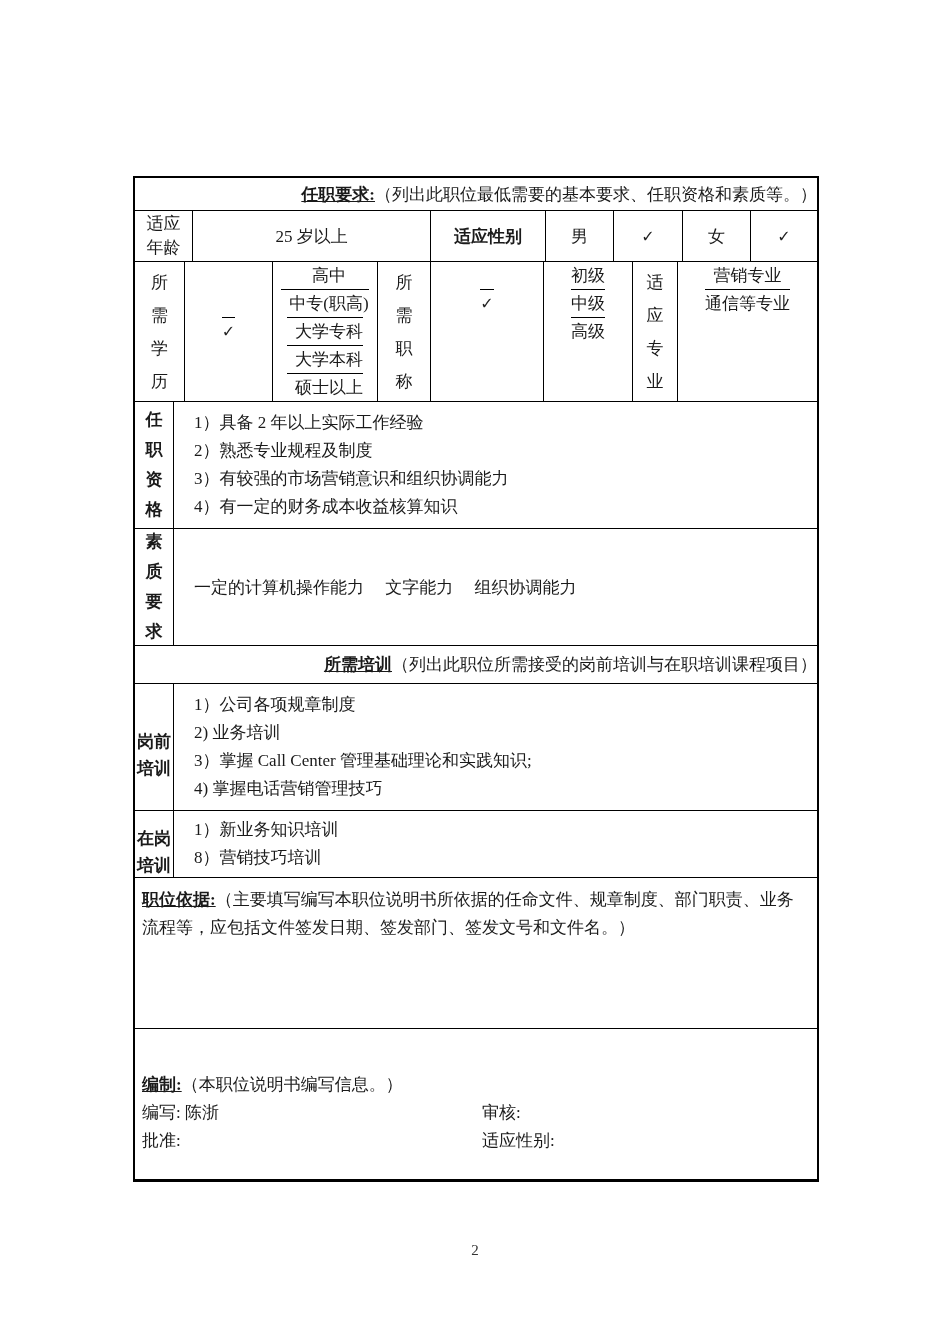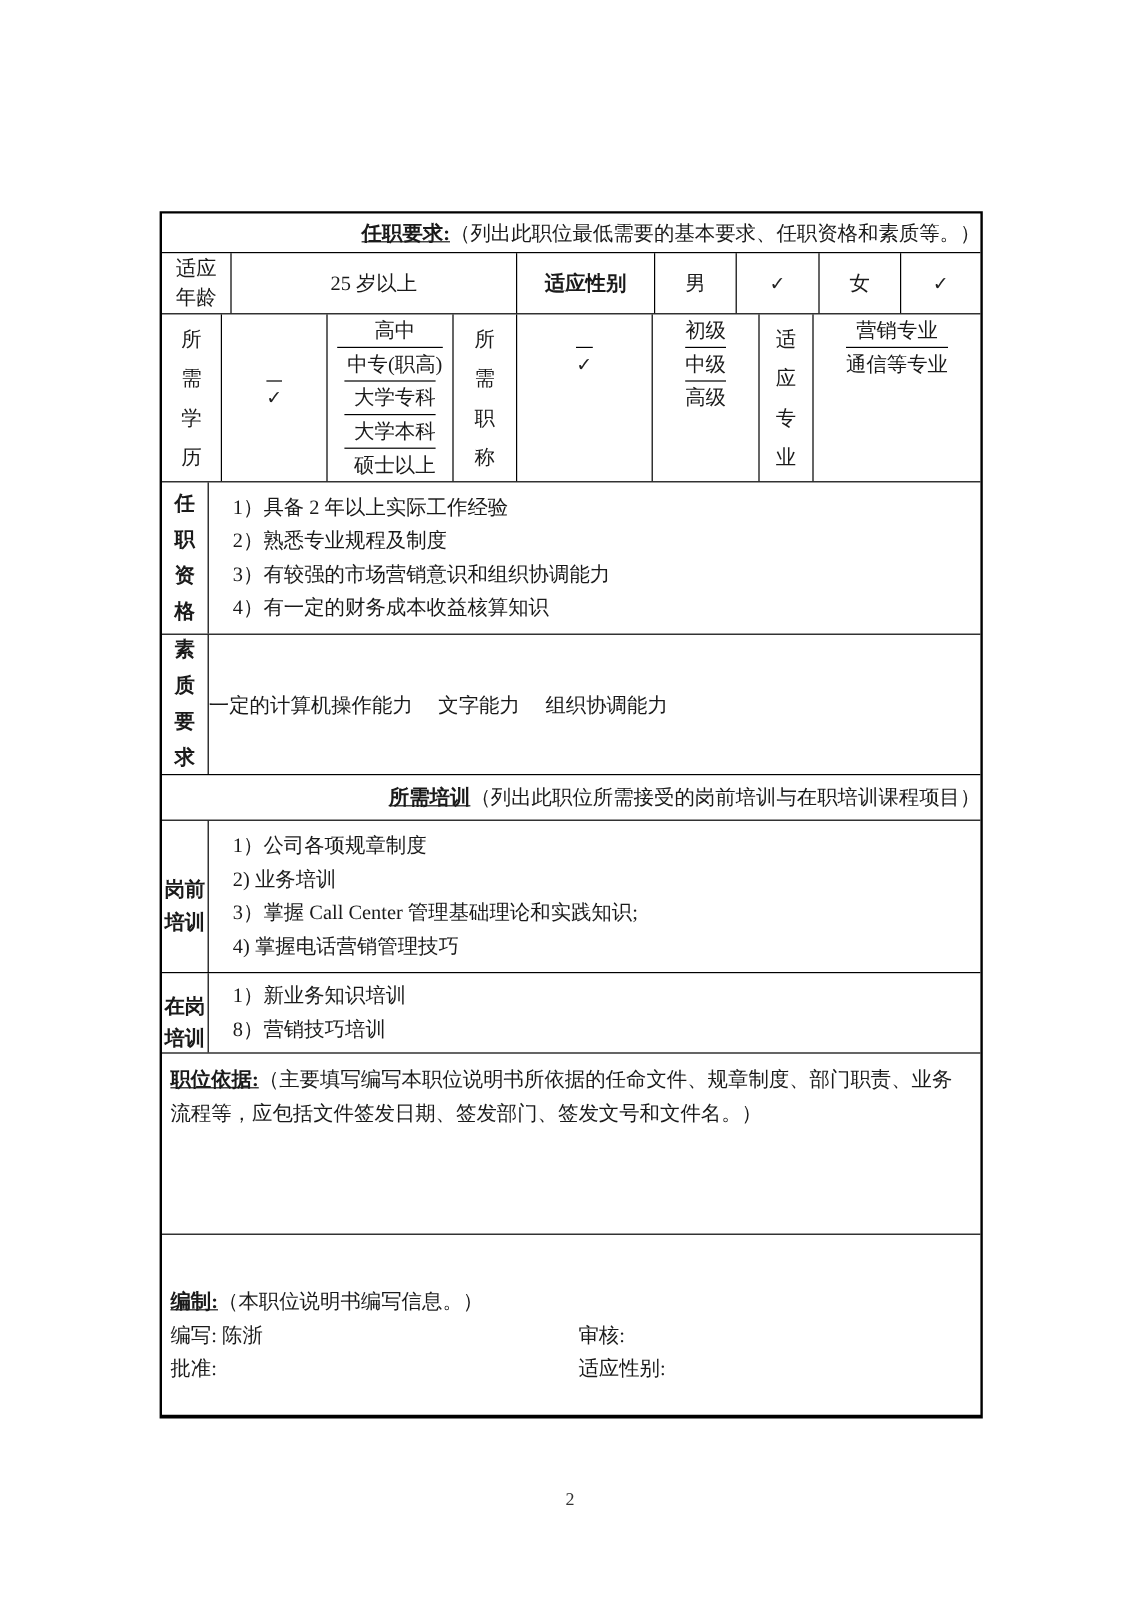--- a/index.html
+++ b/index.html
@@ -51,21 +51,21 @@
   .stack { display:flex; flex-direction:column; padding:0; }
   .stack > div { flex:1; border-top:1px solid #000; display:flex; align-items:center; justify-content:center; }
   .stack > div:first-child { border-top:none; }
   .stack.left > div { justify-content:flex-start; padding-left:8px; }
 
   .check { font-size:16px; color:#222; font-family:"DejaVu Sans",sans-serif; }
 
   .content-col { flex-direction:column; align-items:flex-start; justify-content:center; padding-left:20px; line-height:28px; }
   .content-col > div { white-space:nowrap; }
 
-  .quality-cell { justify-content:flex-start; }
+  .quality-cell { justify-content:flex-start; padding-left:20px; }
 
   .basis-cell {
     display:block; width:100%; padding:8px 12px 0 7px; line-height:28px; text-align:left;
   }
   .compile-cell { display:block; width:100%; padding:42px 0 0 7px; line-height:28px; }
   .compile-grid-row { display:flex; }
   .compile-grid-row .col-l { width:340px; }
 
   .page-number {
     position:absolute; top:1242px; left:0; right:0;

